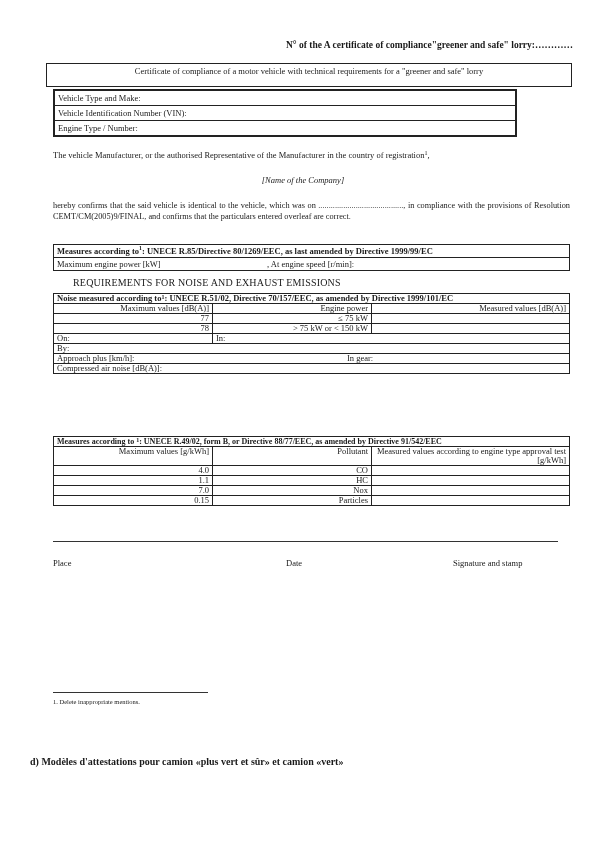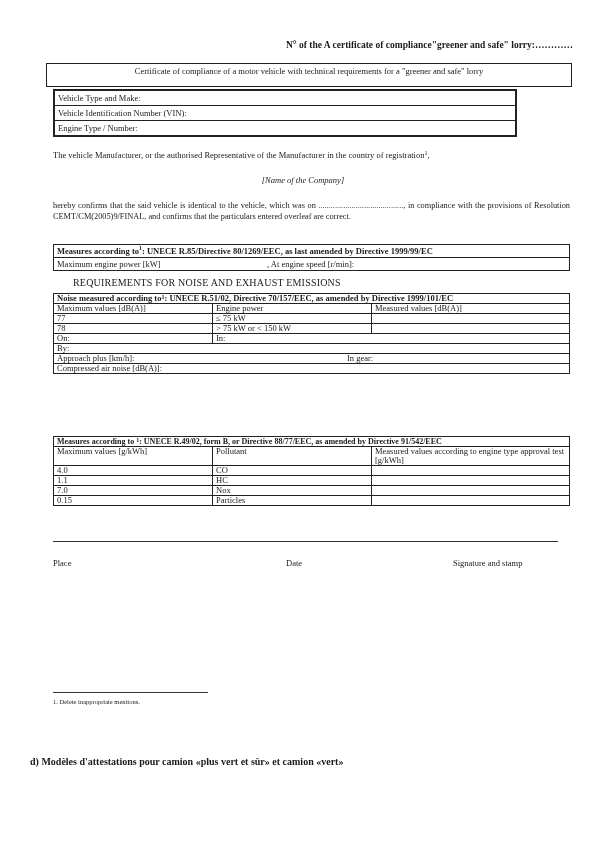--- a/index.html
+++ b/index.html
@@ -23,21 +23,21 @@
   .vehicle { left: 53px; top: 89px; width: 464px; border: 2px solid #222; }
   .vehicle td { height: 14px; line-height: 14px; border-left: none; border-right: none; }
   .para1 { left: 53px; top: 150px; width: 520px; font-size: 8.5px; }
   .company { left: 1px; width: 604px; top: 175px; text-align: center; font-style: italic; font-size: 8.5px; }
   .para2 { left: 53px; top: 200px; width: 517px; font-size: 8.3px; line-height: 11px; text-align: justify; }
   .measures1 { left: 53px; top: 244px; width: 517px; border: 1.5px solid #222; }
   .measures1 td { height: 12px; line-height: 12px; }
   .req-head { left: 53px; top: 277px; font-size: 10px; letter-spacing: 0.2px; margin-left: 20px; }
   .noise { left: 53px; top: 293px; width: 517px; border: 1.5px solid #222; }
   .noise td { height: 9px; line-height: 9px; }
-  .c { text-align: left; margin-top: 20px; }
+  .c { text-align: right; margin-top: 20px; }
   .b { font-weight: bold; }
   .emis { left: 53px; top: 436px; width: 517px; border: 1.5px solid #222; }
   .emis td { height: 9px; line-height: 9px; }
   .sig-line { left: 53px; top: 541px; width: 505px; height: 0; border-top: 1.5px solid #333; }
   .sig { top: 558px; font-size: 8.5px; }
   .fn-line { left: 53px; top: 692px; width: 155px; height: 0; border-top: 1px solid #333; }
   .fn { left: 53px; top: 698px; font-size: 6.5px; }
   .section-d { left: 30px; top: 756px; font-weight: bold; font-size: 10px; }
   sup { font-size: 6px; vertical-align: top; line-height: 6px; }
 </style>

